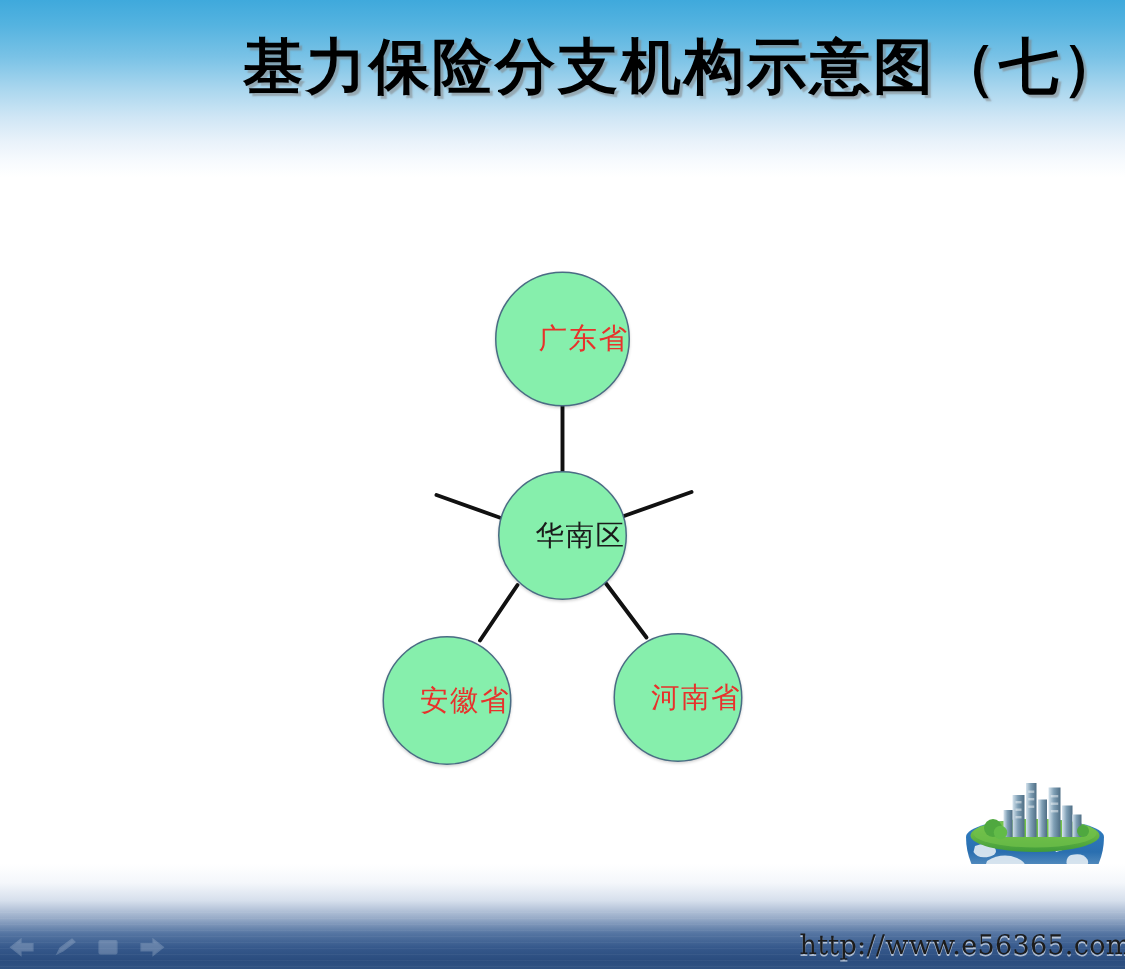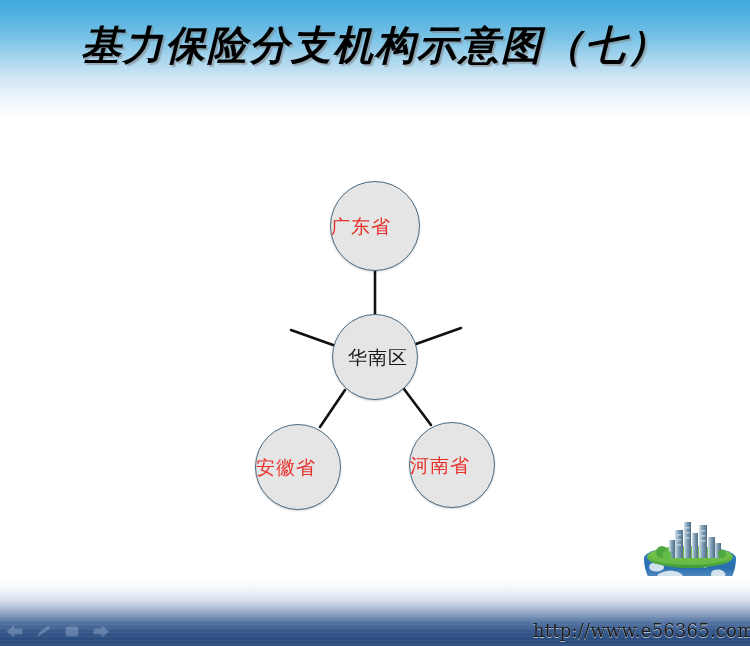--- a/index.html
+++ b/index.html
@@ -37,25 +37,24 @@
         #F8FBFE 92%,
         #FFFFFF 100%);
   }
 
   
   .title {
     position: absolute;
     left: 0;
     top: 22px;
     width: 750px;
-    text-align: center;
+    text-align: right;
     font-family: "DejaVu Serif", "Liberation Serif", serif;
     font-size: 40px;
     font-weight: bold;
-    font-style: italic;
     letter-spacing: 2px;
     color: #000000;
     text-shadow: 2px 2px 1px rgba(130,130,130,0.55);
     white-space: nowrap;
     line-height: 1.15;
   }
 
   
   .diagram {
     position: absolute;
@@ -68,26 +67,26 @@
     position: absolute;
     left: 0;
     top: 0;
     width: 750px;
     height: 646px;
   }
 
   .node {
     position: absolute;
     border-radius: 50%;
-    background: #e5e5e5;
+    background: #86efac;
     border: 1px solid #4A6C84;
     box-sizing: border-box;
     display: flex;
     align-items: center;
-    justify-content: flex-start;
+    justify-content: flex-end;
     box-shadow: 0 1px 2px rgba(0,0,0,0.18);
   }
   .node-label {
     font-family: "DejaVu Serif", "Liberation Serif", serif;
     font-size: 19px;
     font-weight: normal;
     white-space: nowrap;
     letter-spacing: 1px;
     line-height: 1;
     -webkit-user-select: none;

